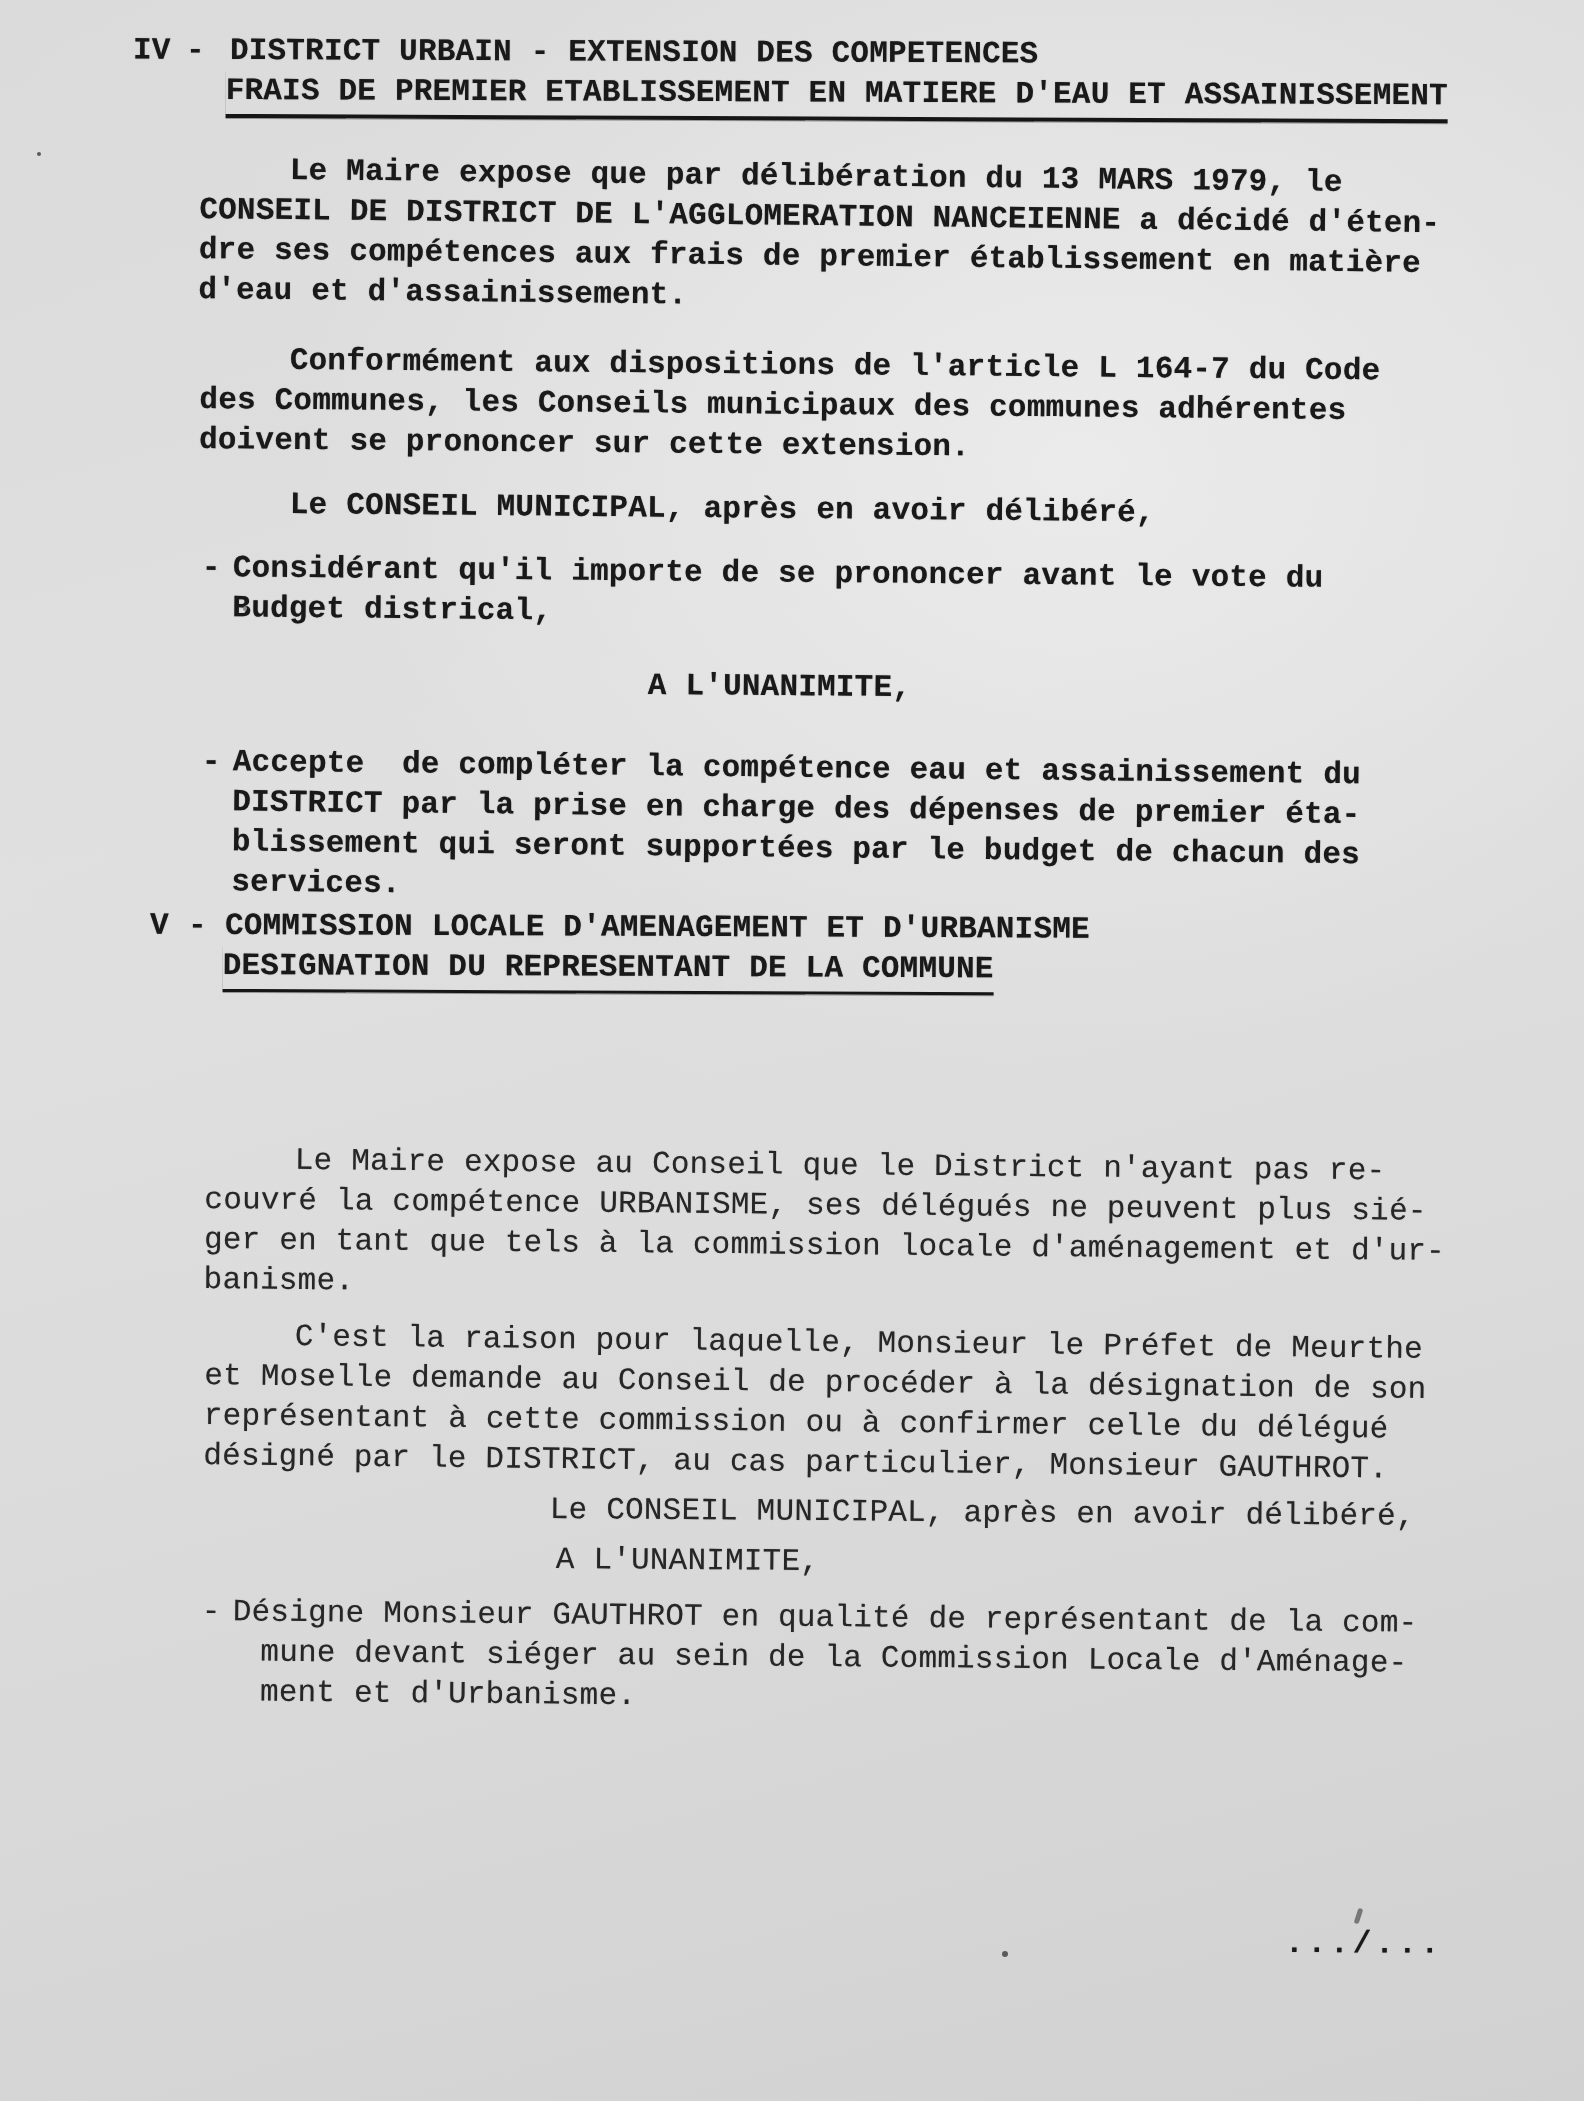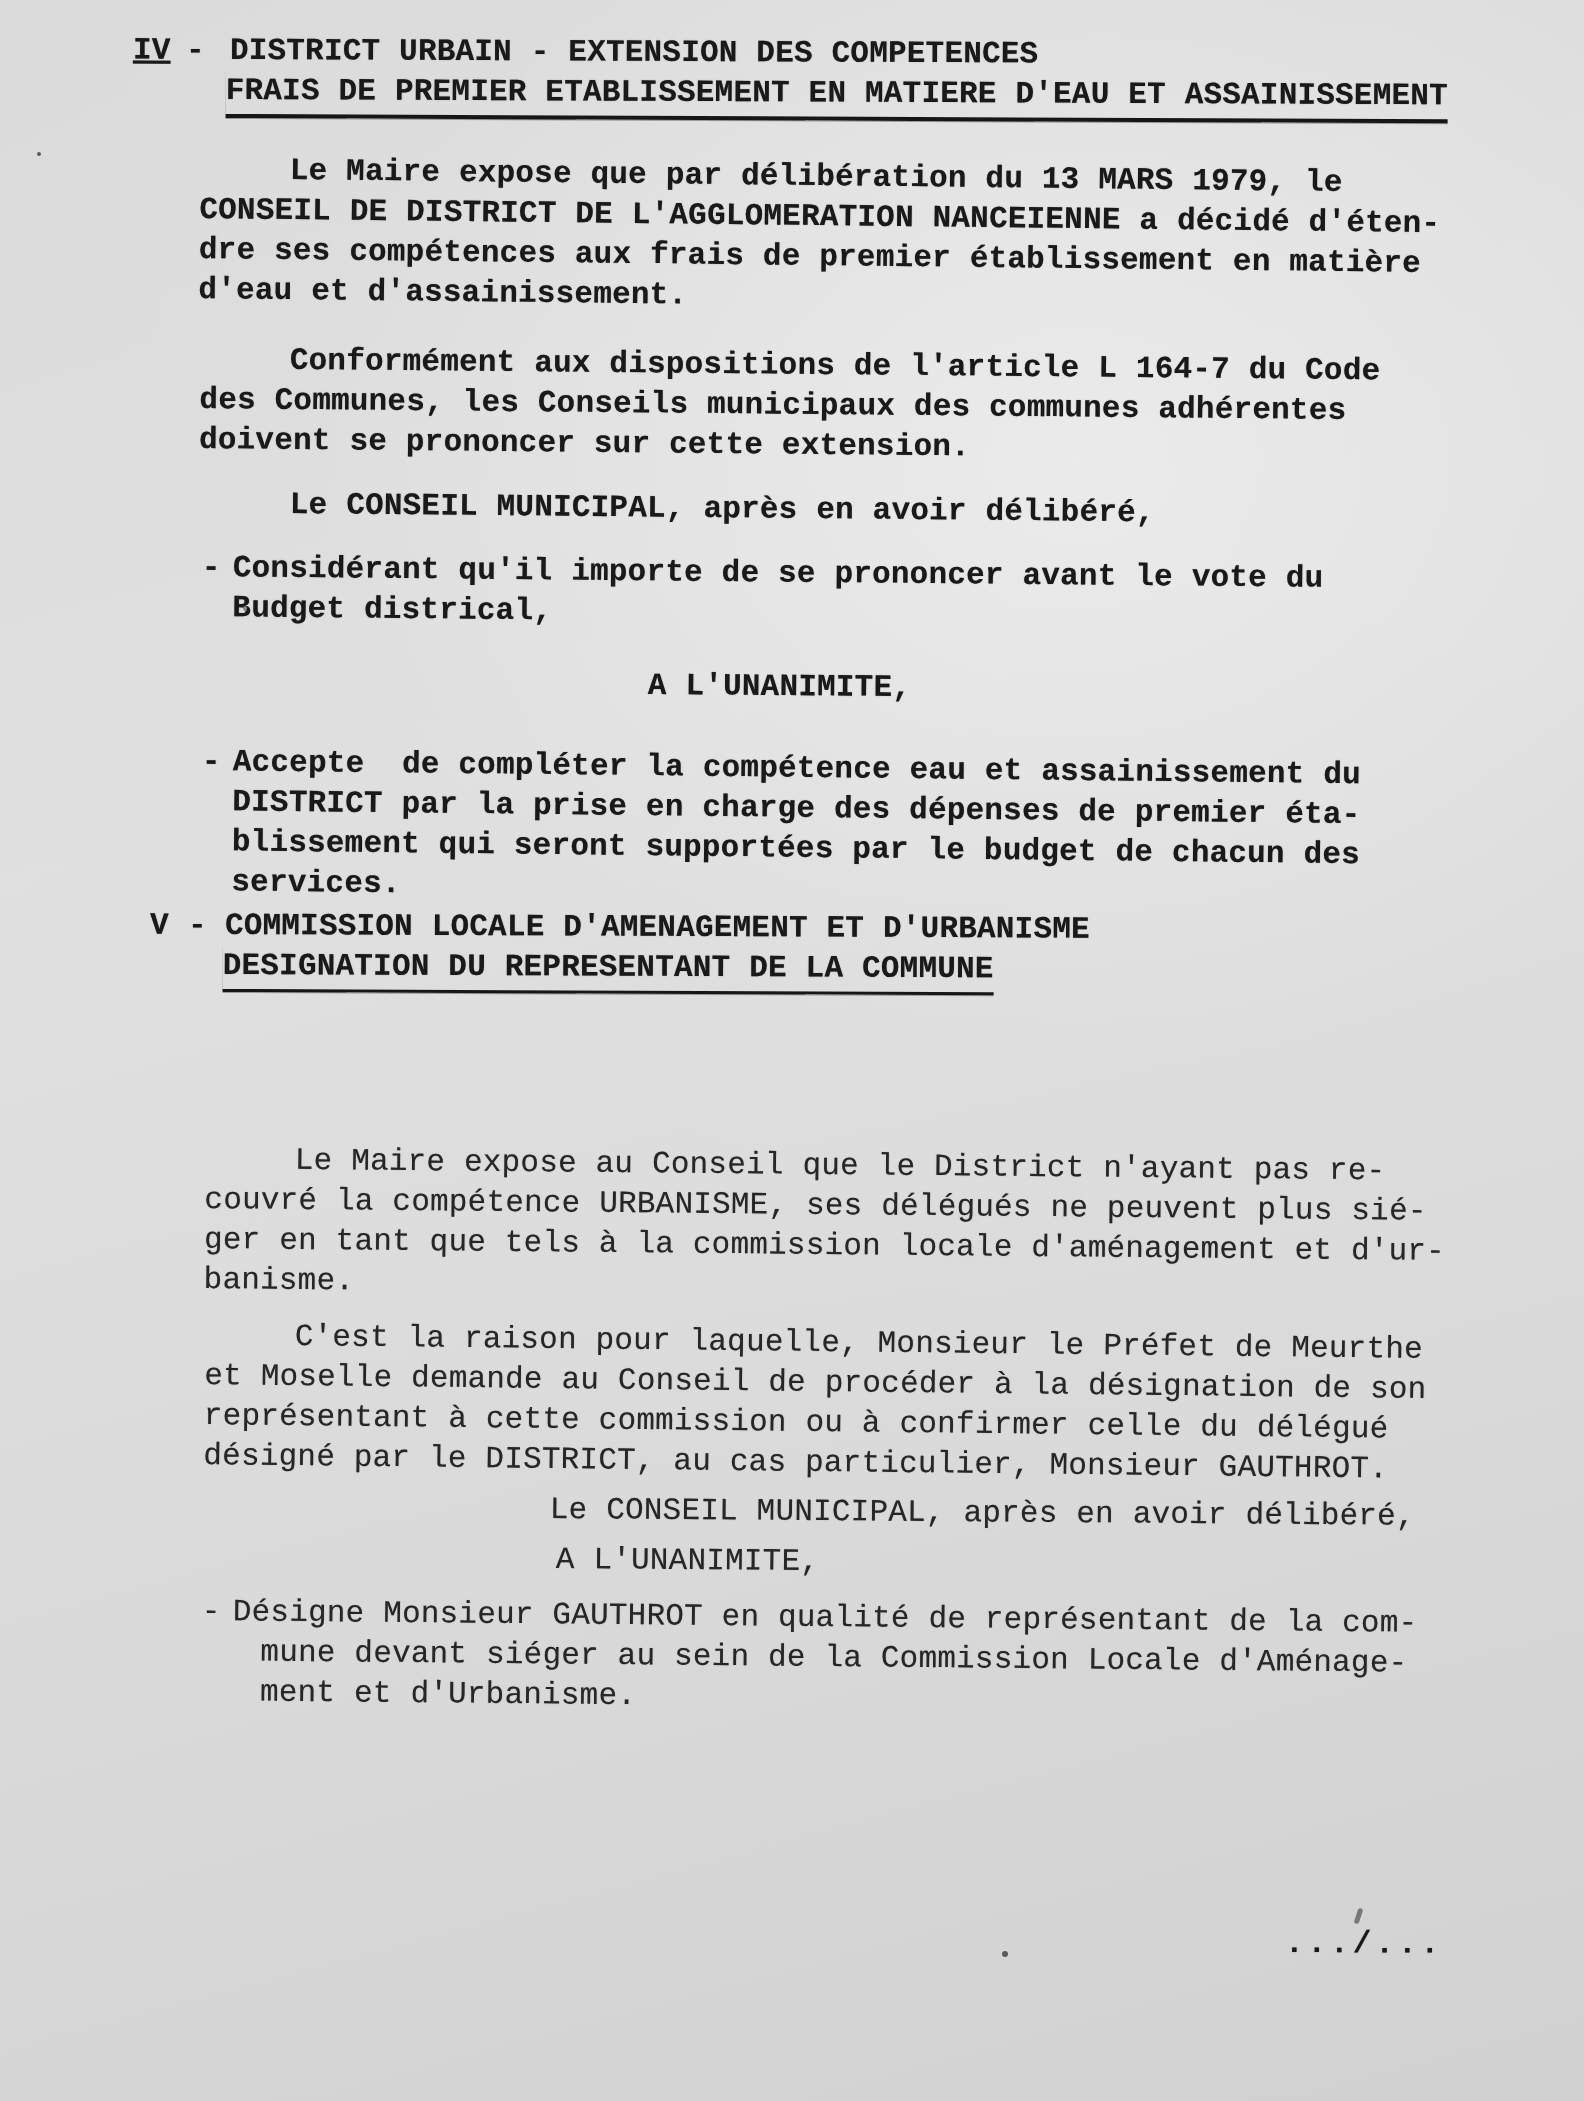--- a/index.html
+++ b/index.html
@@ -53,21 +53,21 @@
     transform: rotate(18deg); background: #777;
   }
   .footer-mark { font-weight: 700; letter-spacing: 4px; }
 </style>
 </head>
 <body>
 
 <div class="page">
 
   <div class="blk r1" style="top:30px; left:0; width:1584px; height:120px;">
-    <span class="tw bold heading-num" style="left:133px;text-decoration:underline;">IV</span>
+    <span class="tw bold heading-num" style="left:133px;">IV</span>
     <span class="tw bold heading-dash" style="left:186px;">-</span>
     <div class="heading-title" style="left:230px; width:1320px;">
       <div class="tw bold">DISTRICT URBAIN - EXTENSION DES COMPETENCES</div>
       <div style="margin-left:-4px;">
         <span class="tw bold underlined">FRAIS DE PREMIER ETABLISSEMENT EN MATIERE D'EAU ET ASSAINISSEMENT</span>
       </div>
     </div>
   </div>
 
   <p class="blk tw bold para indent r3" style="top:150px; left:200px; margin:0;">Le Maire expose que par délibération du 13 MARS 1979, le

